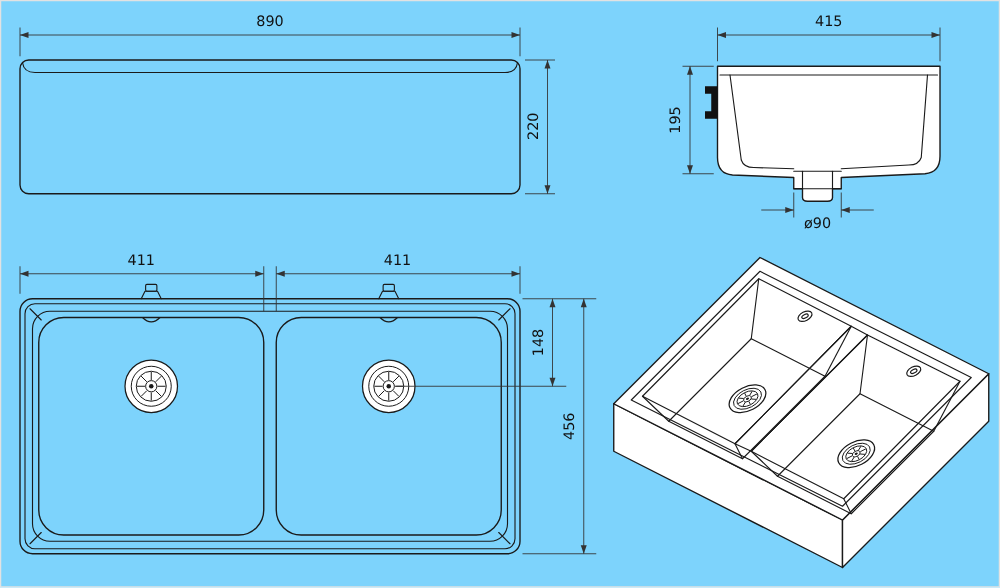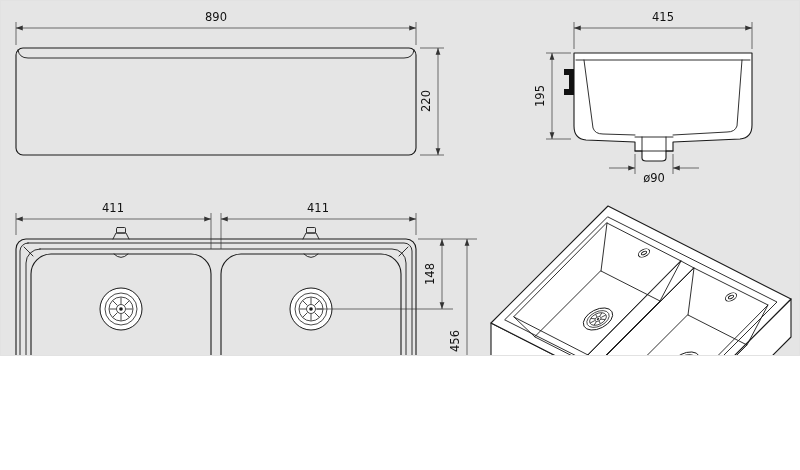--- a/index.html
+++ b/index.html
@@ -1,19 +1,19 @@
 <!DOCTYPE html>
 <html><head>
 <meta charset="utf-8">
 <style>
   html,body{margin:0;padding:0;background:#ffffff;}
   .page{
     position:relative;
-    width:800px;height:356px;
-    background:#e5e5e5;
+    width:800px;height:470px;
+    background:#7dd3fc;
     border:1px solid #e2e2e2;
     box-sizing:border-box;
     font-family:"DejaVu Sans","Liberation Sans",sans-serif;
     overflow:hidden;
   }
   svg text{
     font-family:"DejaVu Sans","Liberation Sans",sans-serif;
     font-size:11.5px;
     fill:#111111;
   }

